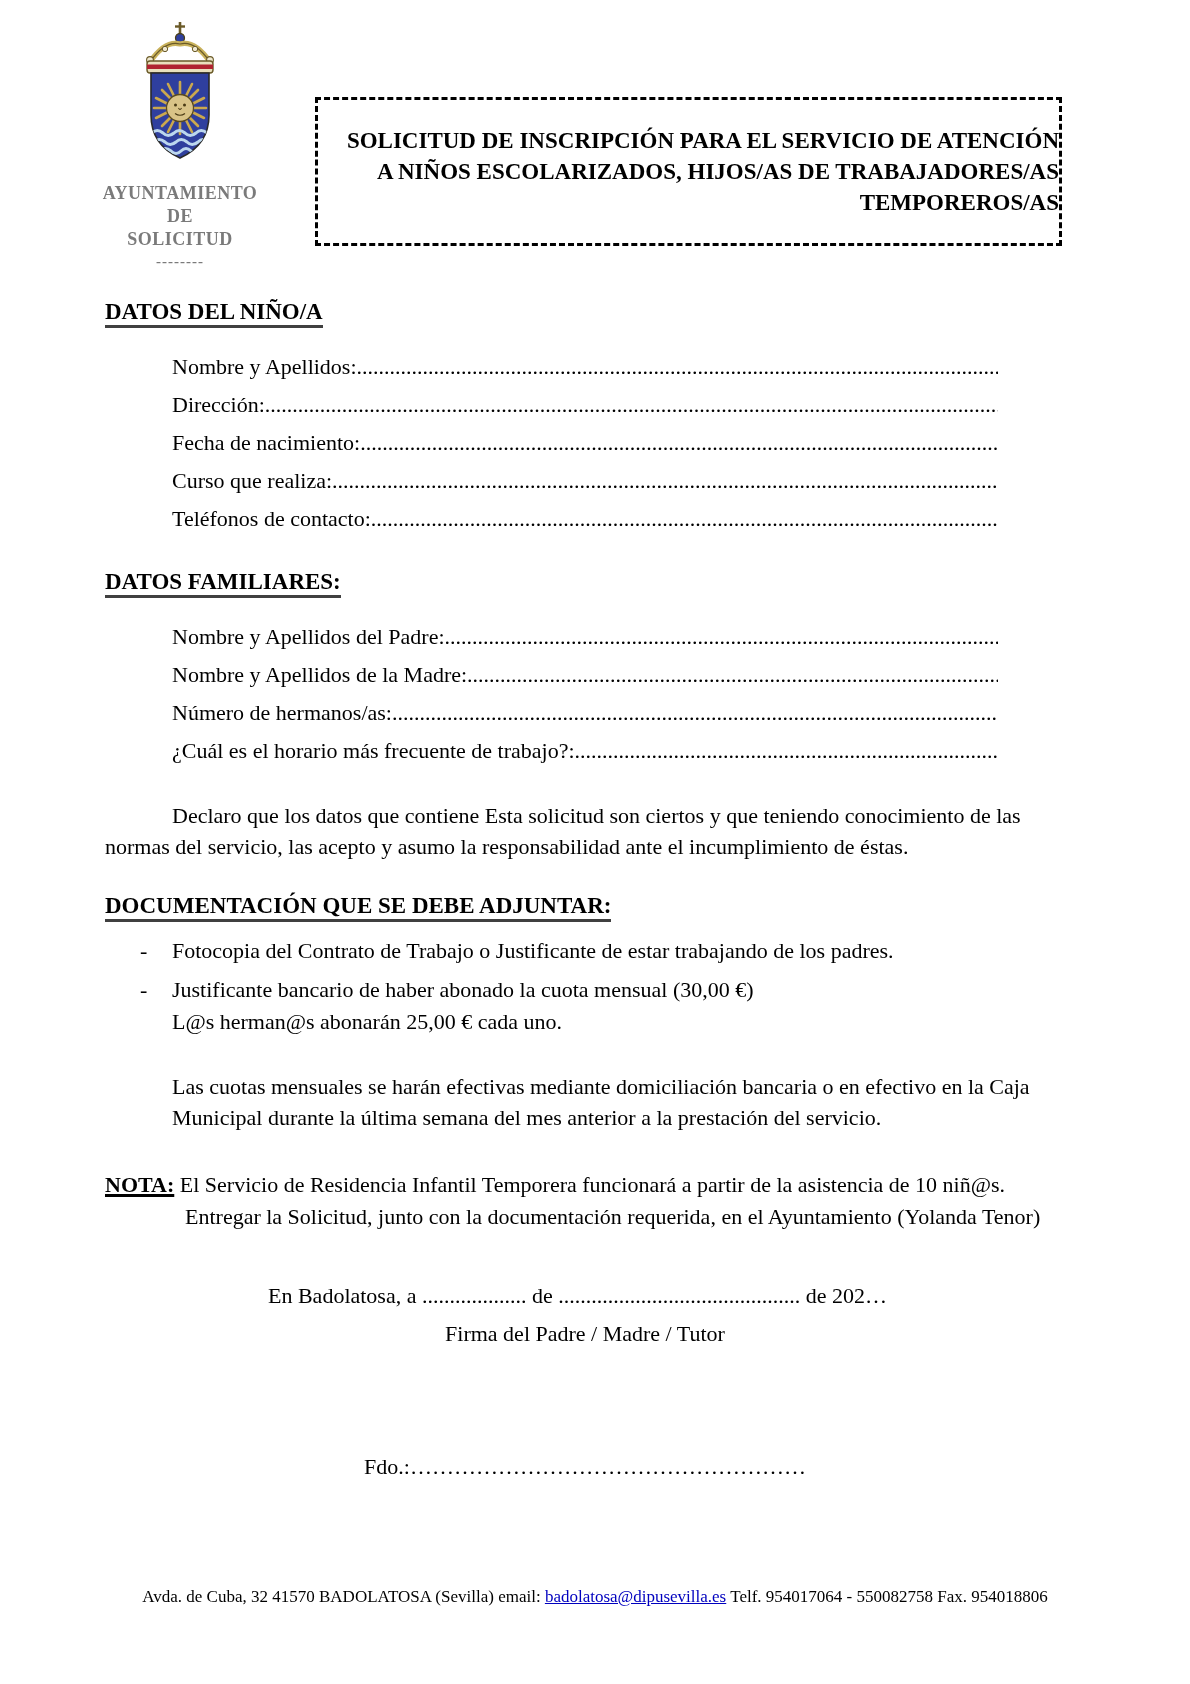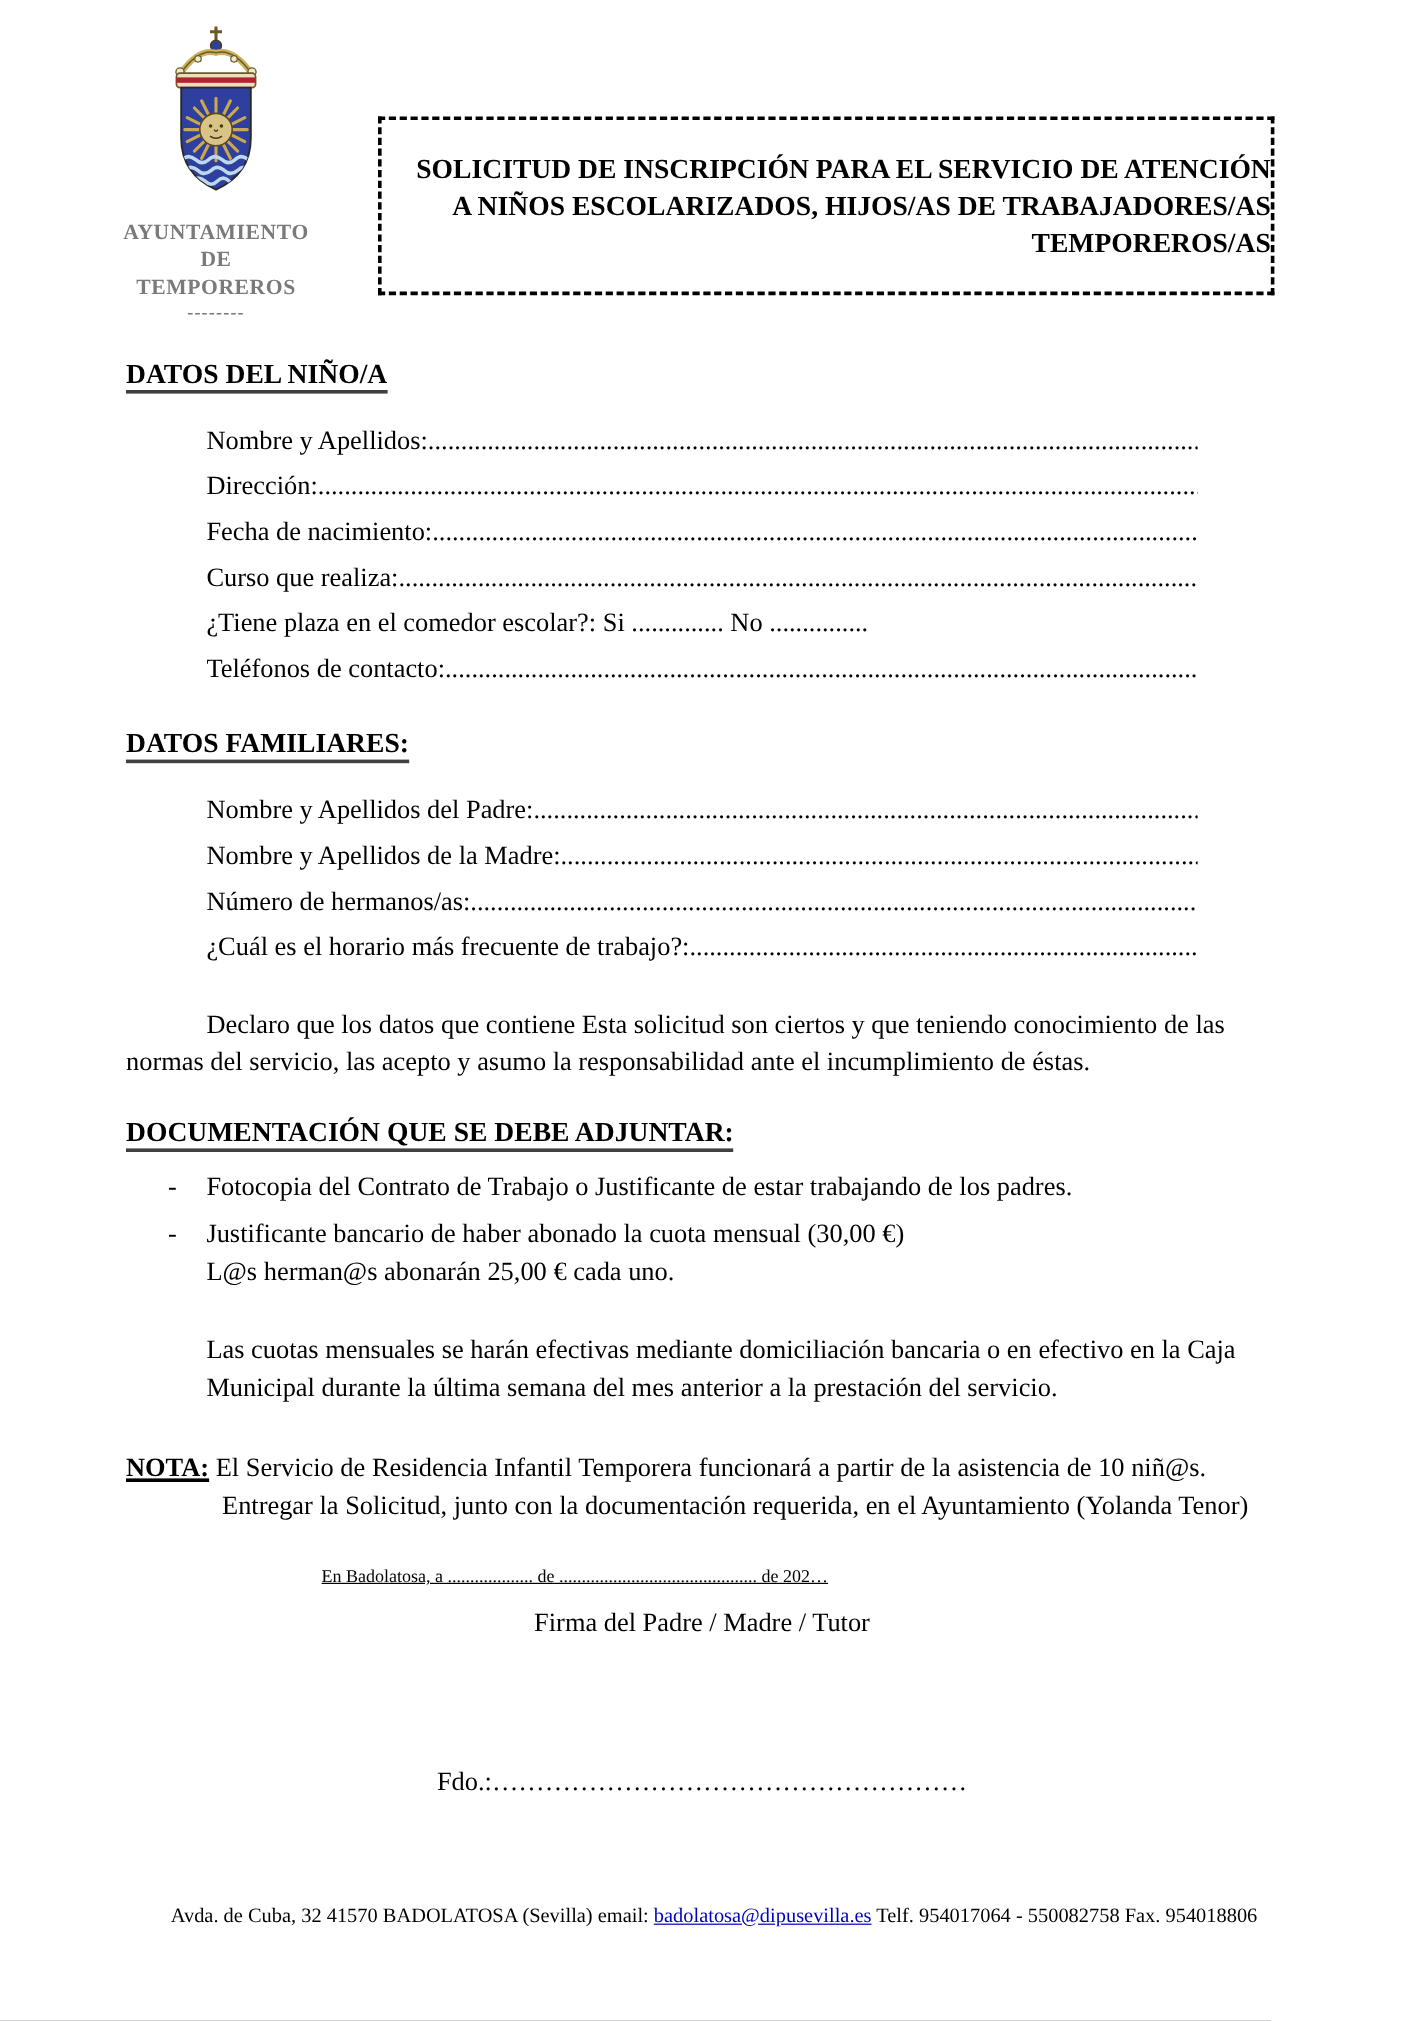--- a/index.html
+++ b/index.html
@@ -50,21 +50,21 @@
   .indent1 { text-indent:67px; }
   .bullets { margin-top:14px; }
   .bullet { display:flex; margin-left:35px; margin-bottom:9px; font-size:22px; line-height:30px; }
   .bullet .dash { width:32px; flex:0 0 32px; }
   .bullet .btxt { flex:1; }
   .bullet-cont { margin-left:67px; font-size:22px; line-height:30px; }
   .cuotas { margin-left:67px; margin-top:34px; font-size:22px; line-height:31px; }
   .nota { margin-top:36px; font-size:22px; line-height:32px; }
   .nota-label { font-weight:bold; text-decoration:underline; text-decoration-thickness:2.5px; }
   .nota-cont { margin-left:80px; }
-  .date-line { margin-top:28px; padding-left:163px; font-size:15px; line-height:30px; white-space:nowrap;text-decoration:underline; }
+  .date-line { margin-top:48px; padding-left:163px; font-size:22px; line-height:30px; white-space:nowrap; }
   .firma-line { margin-top:8px; width:960px; text-align:center; font-size:22px; line-height:30px; }
   .fdo-line { margin-top:103px; width:960px; text-align:center; font-size:22px; line-height:30px; white-space:nowrap; }
   
   .footer {
     position:absolute; left:0; top:1586px; width:100%;
     text-align:center; font-size:17px; line-height:22px; color:#000;
   }
   .footer a { color:#0000bf; text-decoration:underline; cursor:pointer; }
 </style>
 </head>
@@ -124,42 +124,41 @@
         <g stroke="#bcd7ee" stroke-width="3" fill="none">
           <path d="M22,113 q5,-5 11,0 q5,5 11,0 q5,-5 11,0 q5,5 11,0 q5,-5 11,0"></path>
           <path d="M24,122 q5,-5 11,0 q5,5 11,0 q5,-5 11,0 q5,5 11,0 q5,-5 9,0"></path>
           <path d="M30,131 q5,-5 11,0 q5,5 10,0 q5,-5 10,0 q5,5 10,0"></path>
         </g>
       </g>
     </svg>
     <div class="org-name">
       <div>AYUNTAMIENTO</div>
       <div>DE</div>
-      <div>TEMPOREROS</div>
+      <div>SOLICITUD</div>
     </div>
     <div class="org-dashes">--------</div>
   </div>
 
   <div class="title-box">
     <div class="title-line">SOLICITUD DE INSCRIPCIÓN PARA EL SERVICIO DE ATENCIÓN</div>
     <div class="title-line">A NIÑOS ESCOLARIZADOS, HIJOS/AS DE TRABAJADORES/AS</div>
     <div class="title-line">TEMPOREROS/AS</div>
   </div>
 
   <div class="content">
 
     <div>
       <span class="sec-heading">DATOS DEL NIÑO/A</span>
     </div>
     <div class="fields">
       <div class="fline">Nombre y Apellidos:......................................................................................................................................................</div>
       <div class="fline">Dirección:......................................................................................................................................................</div>
       <div class="fline">Fecha de nacimiento:......................................................................................................................................................</div>
       <div class="fline">Curso que realiza:......................................................................................................................................................</div>
-      <div class="fline">¿Tiene plaza en el comedor escolar?: Si ..............   No ...............</div>
       <div class="fline">Teléfonos de contacto:......................................................................................................................................................</div>
     </div>
 
     <div class="gap-lg">
       <span class="sec-heading">DATOS FAMILIARES:</span>
     </div>
     <div class="fields">
       <div class="fline">Nombre y Apellidos del Padre:......................................................................................................................................................</div>
       <div class="fline">Nombre y Apellidos de la Madre:......................................................................................................................................................</div>
       <div class="fline">Número de hermanos/as:......................................................................................................................................................</div>

